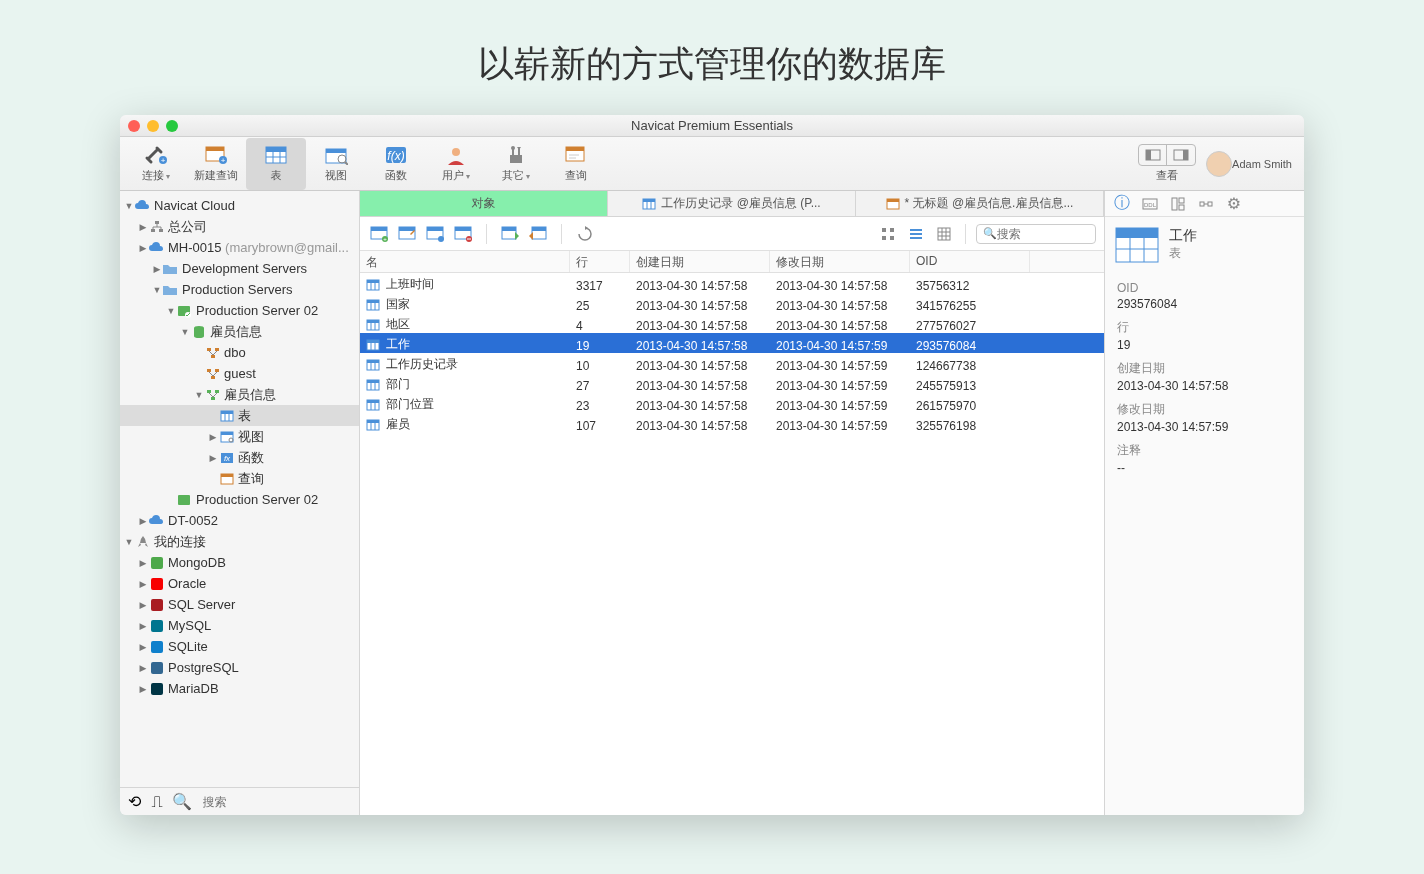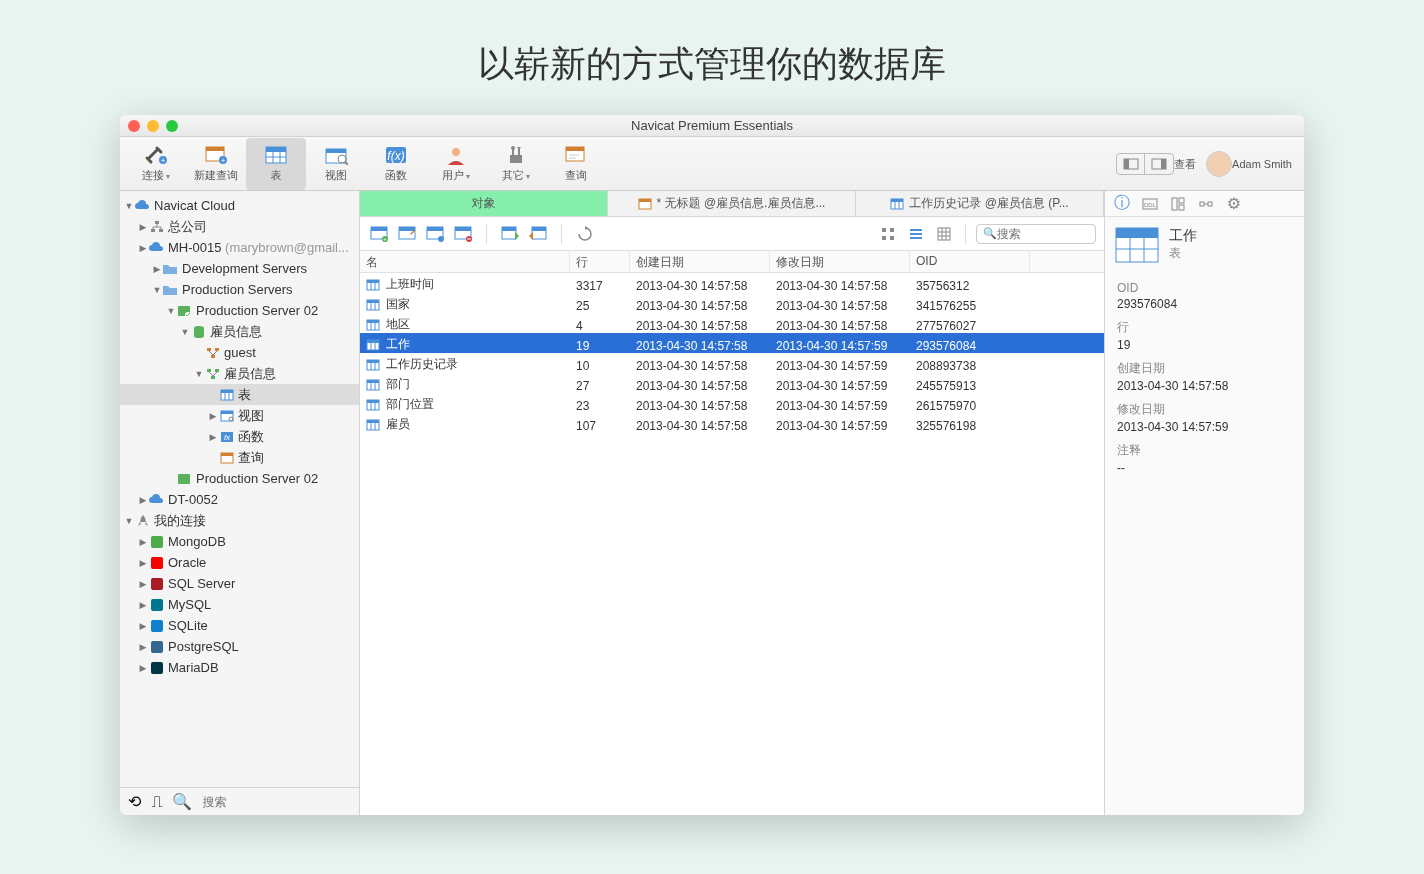--- a/index.html
+++ b/index.html
@@ -10,21 +10,21 @@
 .traffic { display: flex; gap: 7px; }
 .tl { width: 12px; height: 12px; border-radius: 50%; }
 .tl.r { background: #ff5f56; } .tl.y { background: #ffbd2e; } .tl.g { background: #27c93f; }
 .titlebar .title { position: absolute; left: 0; right: 0; text-align: center; font-size: 13px; color: #444; }
 .toolbar { height: 54px; background: linear-gradient(#f8f8f8,#efefef); border-bottom: 1px solid #ccc; display: flex; align-items: center; padding: 0 6px; }
 .tbbtn { display: flex; flex-direction: column; align-items: center; justify-content: center; width: 60px; height: 52px; font-size: 11px; color: #555; border-radius: 4px; }
 .tbbtn.active { background: #d8d8d8; }
 .tbbtn .ic { width: 26px; height: 22px; margin-bottom: 2px; display: flex; align-items: center; justify-content: center; }
 .tbbtn .arr { font-size: 8px; color: #888; margin-left: 2px; }
 .spacer { flex: 1; }
-.viewseg { display: flex; align-items: center; margin-right: 10px; }
+.viewseg { display: flex; flex-direction: column; align-items: center; margin-right: 10px; }
 .viewseg .seg { display: flex; border: 1px solid #bbb; border-radius: 4px; overflow: hidden; }
 .viewseg .seg div { width: 28px; height: 20px; display: flex; align-items: center; justify-content: center; border-right: 1px solid #bbb; }
 .viewseg .seg div:last-child { border-right: none; }
 .viewseg .lbl { font-size: 11px; color: #555; margin-top: 2px; }
 .avatar { display: flex; align-items: center; font-size: 11px; color: #555; margin-right: 6px; }
 .avatar .img { width: 26px; height: 26px; border-radius: 50%; background: #f0d0b0; border: 1px solid #ccc; }
 .body { flex: 1; display: flex; overflow: hidden; }
 .sidebar { width: 240px; background: #f5f5f5; border-right: 1px solid #d5d5d5; display: flex; flex-direction: column; }
 .tree { flex: 1; overflow: auto; font-size: 13px; color: #333; padding-top: 4px; }
 .tree .row { display: flex; align-items: center; height: 21px; padding-right: 4px; white-space: nowrap; overflow: hidden; }
@@ -270,20 +270,33 @@
             <span class="disclosure"></span>
             <span class="ic">
               <svg width="14" height="12">
                 <rect x="1" y="1" width="4" height="3" fill="#d08030"></rect>
                 <rect x="9" y="1" width="4" height="3" fill="#d08030"></rect>
                 <rect x="5" y="8" width="4" height="3" fill="#d08030"></rect>
                 <line x1="3" y1="4" x2="7" y2="8" stroke="#888"></line>
                 <line x1="11" y1="4" x2="7" y2="8" stroke="#888"></line>
               </svg>
             </span>
+            <span>dbo</span>
+          </div>
+          <div class="row" style="padding-left: 74px;">
+            <span class="disclosure"></span>
+            <span class="ic">
+              <svg width="14" height="12">
+                <rect x="1" y="1" width="4" height="3" fill="#d08030"></rect>
+                <rect x="9" y="1" width="4" height="3" fill="#d08030"></rect>
+                <rect x="5" y="8" width="4" height="3" fill="#d08030"></rect>
+                <line x1="3" y1="4" x2="7" y2="8" stroke="#888"></line>
+                <line x1="11" y1="4" x2="7" y2="8" stroke="#888"></line>
+              </svg>
+            </span>
             <span>guest</span>
           </div>
           <div class="row" style="padding-left: 74px;">
             <span class="disclosure">▼</span>
             <span class="ic">
               <svg width="14" height="12">
                 <rect x="1" y="1" width="4" height="3" fill="#59b259"></rect>
                 <rect x="9" y="1" width="4" height="3" fill="#59b259"></rect>
                 <rect x="5" y="8" width="4" height="3" fill="#59b259"></rect>
                 <line x1="3" y1="4" x2="7" y2="8" stroke="#888"></line>
@@ -436,36 +449,36 @@
     </div>
 
     <div class="main">
       <div class="tabs" id="tabs">
           <div class="tab active">
             <span>对象</span>
           </div>
           <div class="tab">
             <span>
               <svg width="14" height="12">
-                <rect x="1" y="1" width="12" height="10" fill="#fff" stroke="#d08030"></rect>
-                <rect x="1" y="1" width="12" height="3" fill="#d08030"></rect>
-              </svg>
-            </span>
-            <span>* 无标题 @雇员信息.雇员信息...</span>
-          </div>
-          <div class="tab">
-            <span>
-              <svg width="14" height="12">
                 <rect x="1" y="1" width="12" height="10" fill="#fff" stroke="#4a90d9"></rect>
                 <rect x="1" y="1" width="12" height="3" fill="#4a90d9"></rect>
                 <line x1="5" y1="1" x2="5" y2="11" stroke="#4a90d9"></line>
                 <line x1="9" y1="1" x2="9" y2="11" stroke="#4a90d9"></line>
               </svg>
             </span>
             <span>工作历史记录 @雇员信息 (P...</span>
+          </div>
+          <div class="tab">
+            <span>
+              <svg width="14" height="12">
+                <rect x="1" y="1" width="12" height="10" fill="#fff" stroke="#d08030"></rect>
+                <rect x="1" y="1" width="12" height="3" fill="#d08030"></rect>
+              </svg>
+            </span>
+            <span>* 无标题 @雇员信息.雇员信息...</span>
           </div>
         </div>
       <div class="objbar">
         <div class="grp">
           <div class="ib">
               <svg width="18" height="16">
                 <rect x="1" y="1" width="16" height="12" fill="#fff" stroke="#4a90d9"></rect>
                 <rect x="1" y="1" width="16" height="4" fill="#4a90d9"></rect>
                 <circle cx="15" cy="13" r="3" fill="#59b259"></circle>
                 <text x="15" y="15" font-size="6" fill="#fff" text-anchor="middle">+</text>
@@ -634,21 +647,21 @@
                   <rect x="1" y="1" width="12" height="3" fill="#4a90d9"></rect>
                   <line x1="5" y1="1" x2="5" y2="11" stroke="#4a90d9"></line>
                   <line x1="9" y1="1" x2="9" y2="11" stroke="#4a90d9"></line>
                 </svg>
               </span>
               <span>工作历史记录</span>
             </div>
             <div class="c-row">10</div>
             <div class="c-cd">2013-04-30 14:57:58</div>
             <div class="c-md">2013-04-30 14:57:59</div>
-            <div class="c-oid">208893738</div>
+            <div class="c-oid">124667738</div>
           </div>
           <div class="trow">
             <div class="c-name">
               <span>
                 <svg width="14" height="12">
                   <rect x="1" y="1" width="12" height="10" fill="#fff" stroke="#4a90d9"></rect>
                   <rect x="1" y="1" width="12" height="3" fill="#4a90d9"></rect>
                   <line x1="5" y1="1" x2="5" y2="11" stroke="#4a90d9"></line>
                   <line x1="9" y1="1" x2="9" y2="11" stroke="#4a90d9"></line>
                 </svg>

